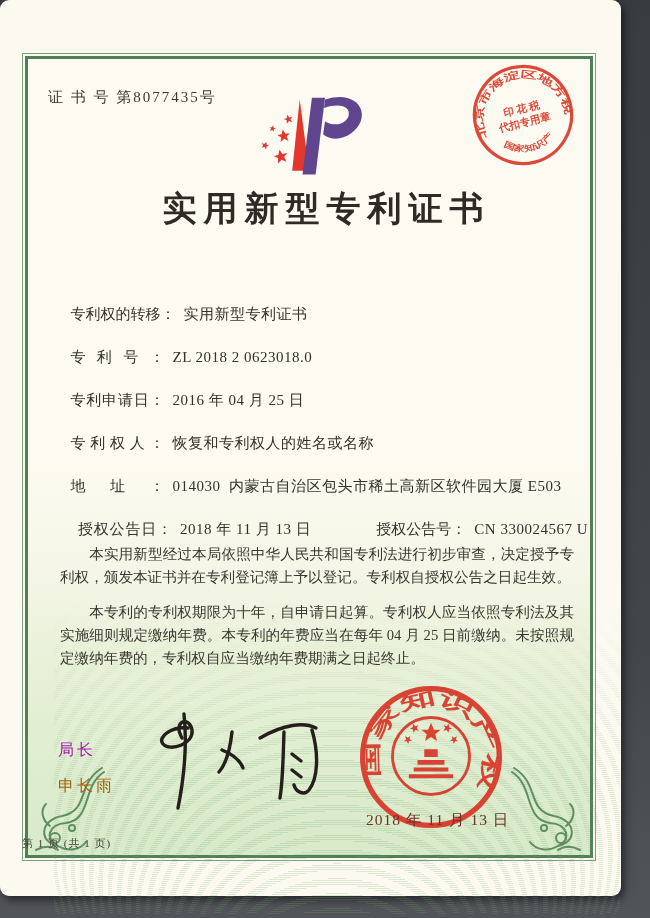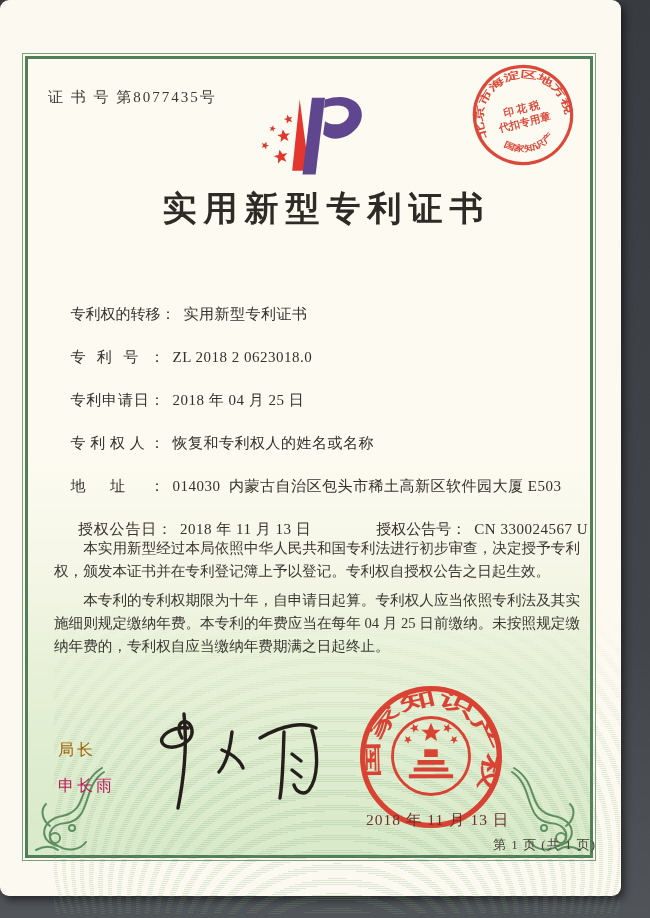--- a/index.html
+++ b/index.html
@@ -29,32 +29,32 @@
   .fields{position:absolute;left:48px;top:250px;width:540px;color:#34312c;font-size:15px;}
   .frow{height:43px;line-height:43px;white-space:pre;}
   .fl{display:inline-block;min-width:94px;text-align:justify;text-align-last:justify;}
   .fv{padding-left:8px;letter-spacing:.5px;}
   .grant-row{display:flex;height:43px;line-height:43px;}
   .grant-left{width:300px;white-space:pre;}
   .grant-right{white-space:pre;}
 
   .paras{position:absolute;left:48px;top:531px;width:538px;font-size:14.6px;
     line-height:23px;color:#3a3732;text-align:justify;}
-  .paras p{margin:6px;text-indent:2em;}
+  .paras p{margin:12px;text-indent:2em;}
 
-  .director-title{position:absolute;left:58px;top:740px;font-size:16px;color:#a16207;letter-spacing:3px;}
-  .director-name{position:absolute;left:58px;top:776px;font-size:16px;color:#be185d;letter-spacing:3px;}
+  .director-title{position:absolute;left:58px;top:740px;font-size:16px;color:#a21caf;letter-spacing:3px;}
+  .director-name{position:absolute;left:58px;top:776px;font-size:16px;color:#a16207;letter-spacing:3px;}
   .signature{position:absolute;left:142px;top:708px;width:195px;height:108px;}
 
   .tax-seal{position:absolute;left:468px;top:60px;width:110px;height:110px;opacity:.92;}
   .cnipa-seal{position:absolute;left:354px;top:680px;width:154px;height:154px;opacity:.95;}
   .seal-date{position:absolute;left:366px;top:810px;font-size:15.5px;color:#6e3128;letter-spacing:1px;}
 
-  .footer{position:absolute;left:22px;top:836px;width:574px;text-align:right;
-    font-size:13px;color:#45423c;letter-spacing:1px;}
+  .footer{position:absolute;left:22px;top:836px;width:574px;text-align:left;
+    font-size:11px;color:#45423c;letter-spacing:1px;}
 
   .flourish{position:absolute;width:82px;height:96px;}
   .flourish.left{left:28px;top:762px;}
   .flourish.right{left:506px;top:762px;transform:scaleX(-1);}
 </style>
 </head>
 <body>
 
 <div class="paper">
 
@@ -122,21 +122,21 @@
   <div class="title">实用新型专利证书</div>
 
   <div class="fields">
     <div class="frow">
       <span class="fl">专利权的转移：</span><span class="fv">实用新型专利证书</span>
     </div>
     <div class="frow">
       <span class="fl">专利号：</span><span class="fv">ZL 2018 2 0623018.0</span>
     </div>
     <div class="frow">
-      <span class="fl">专利申请日：</span><span class="fv">2018 年 04 月 25 日</span>
+      <span class="fl">专利申请日：</span><span class="fv">2016 年 04 月 25 日</span>
     </div>
     <div class="frow">
       <span class="fl">专利权人：</span><span class="fv">恢复和专利权人的姓名或名称</span>
     </div>
     <div class="frow">
       <span class="fl">地址：</span><span class="fv">014030  内蒙古自治区包头市稀土高新区软件园大厦 E503</span>
     </div>
     <div class="grant-row">
       <div class="grant-left">
         <span class="fl">授权公告日：</span><span class="fv">2018 年 11 月 13 日</span>

